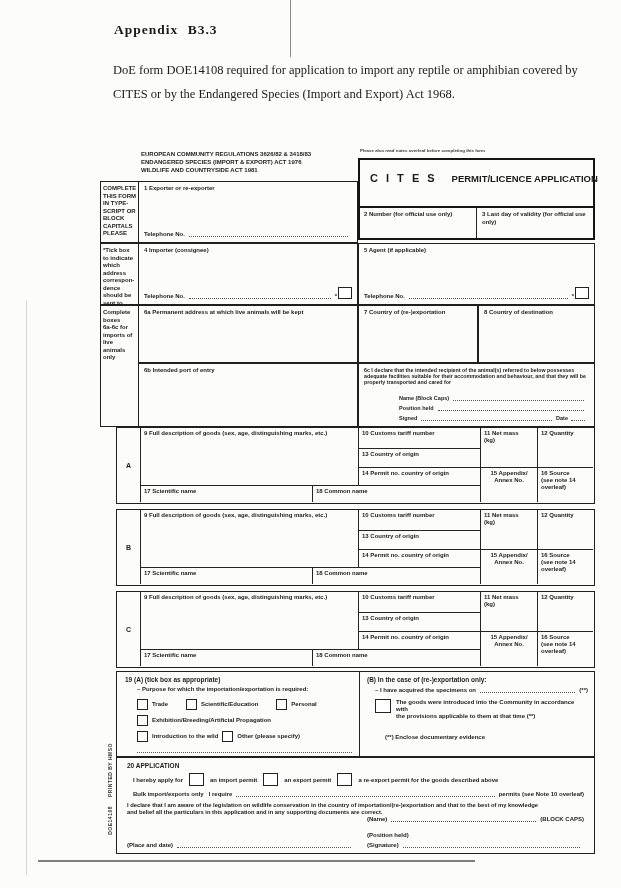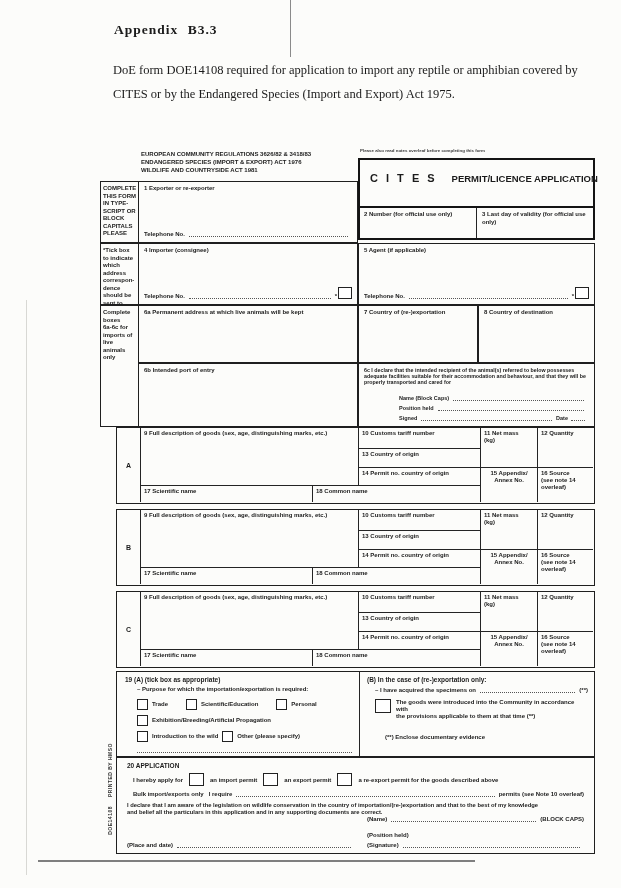--- a/index.html
+++ b/index.html
@@ -32,21 +32,21 @@
 <body>
 
 <div class="page">
 
   <div class="vline" style="left:290px;top:0;width:1px;height:57px;"></div>
   <div class="vline" style="left:26px;top:300px;width:1px;height:575px;background:#d8d8d4;"></div>
   <div class="abs" style="left:38px;top:860px;width:437px;height:2px;background:#7f7f7f;"></div>
 
   <div class="abs serif" style="left:114px;top:22px;font-size:13.5px;font-weight:700;letter-spacing:1px;word-spacing:5px;">Appendix  B3.3</div>
   <div class="abs serif pre" style="left:113px;top:58px;width:490px;font-size:12.5px;line-height:24px;">DoE form DOE14108 required for application to import any reptile or amphibian covered by
-CITES or by the Endangered Species (Import and Export) Act 1975.</div>
+CITES or by the Endangered Species (Import and Export) Act 1968.</div>
 
   <div class="abs pre" style="left:141px;top:150px;font-size:6px;font-weight:800;line-height:8px;">EUROPEAN COMMUNITY REGULATIONS 3626/82 &amp; 3418/83
 ENDANGERED SPECIES (IMPORT &amp; EXPORT) ACT 1976
 WILDLIFE AND COUNTRYSIDE ACT 1981</div>
   <div class="abs" style="left:360px;top:148px;font-size:5px;color:#3a3a3a;font-weight:700;transform:scale(0.88);transform-origin:left top;">Please also read notes overleaf before completing this form</div>
 
   <div class="bx2" style="left:358px;top:158px;width:237px;height:82px;">
     <div style="padding:8px 16px 0 10px;white-space:nowrap;">
       <span style="font-size:11px;font-weight:800;letter-spacing:2.5px;">C I T E S</span>
       <span style="font-size:9.5px;font-weight:800;margin-left:10px;">PERMIT/LICENCE APPLICATION</span>

